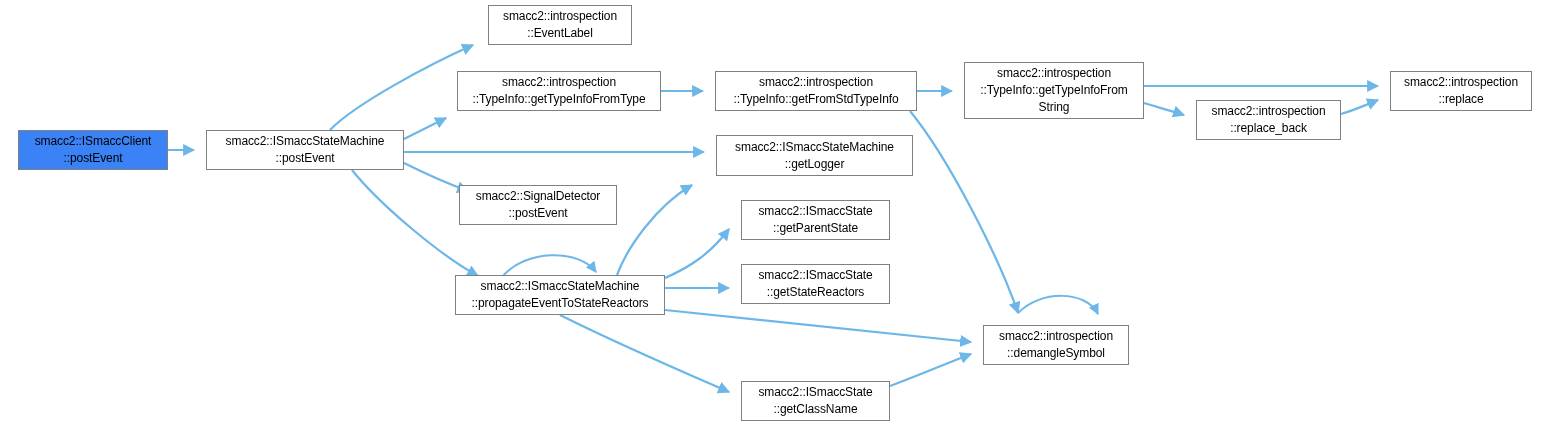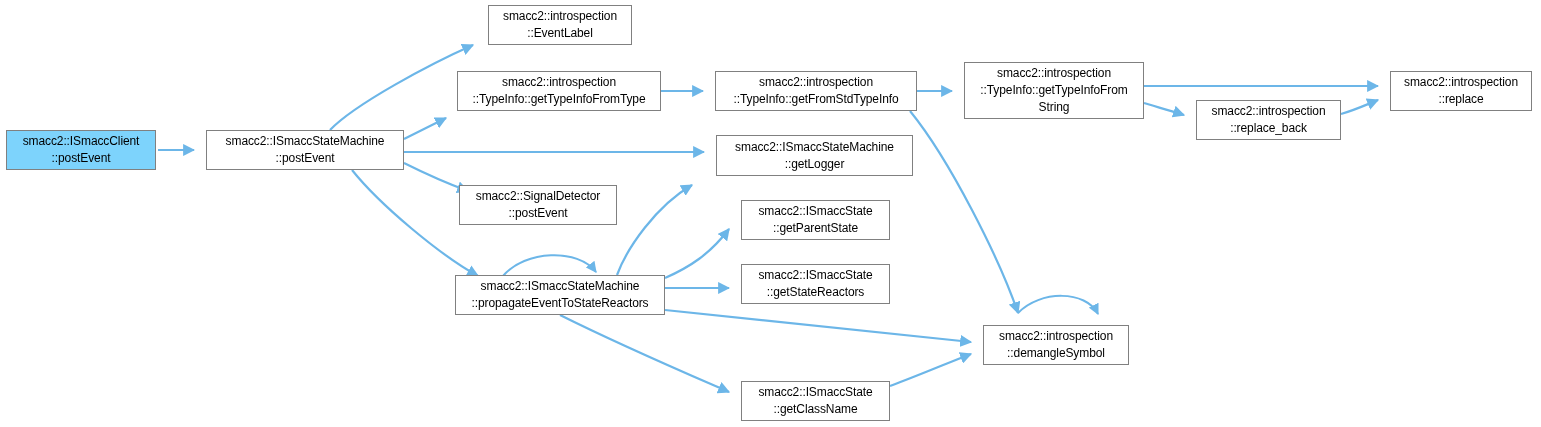--- a/index.html
+++ b/index.html
@@ -33,21 +33,22 @@
     justify-content: center;
     text-align: center;
     color: #000000;
     font-size: 12px;
     line-height: 17px;
     letter-spacing: -0.1px;
     white-space: pre-line;
     z-index: 2;
   }
   .node.highlight {
-    background: #7dd3fc;
+    background: #3b82f6;
+    margin-left: 12px;
   }
   .node-label {
     display: block;
     padding: 0 3px;
     white-space: pre-line;
   }
 </style>
 </head>
 <body>
 

